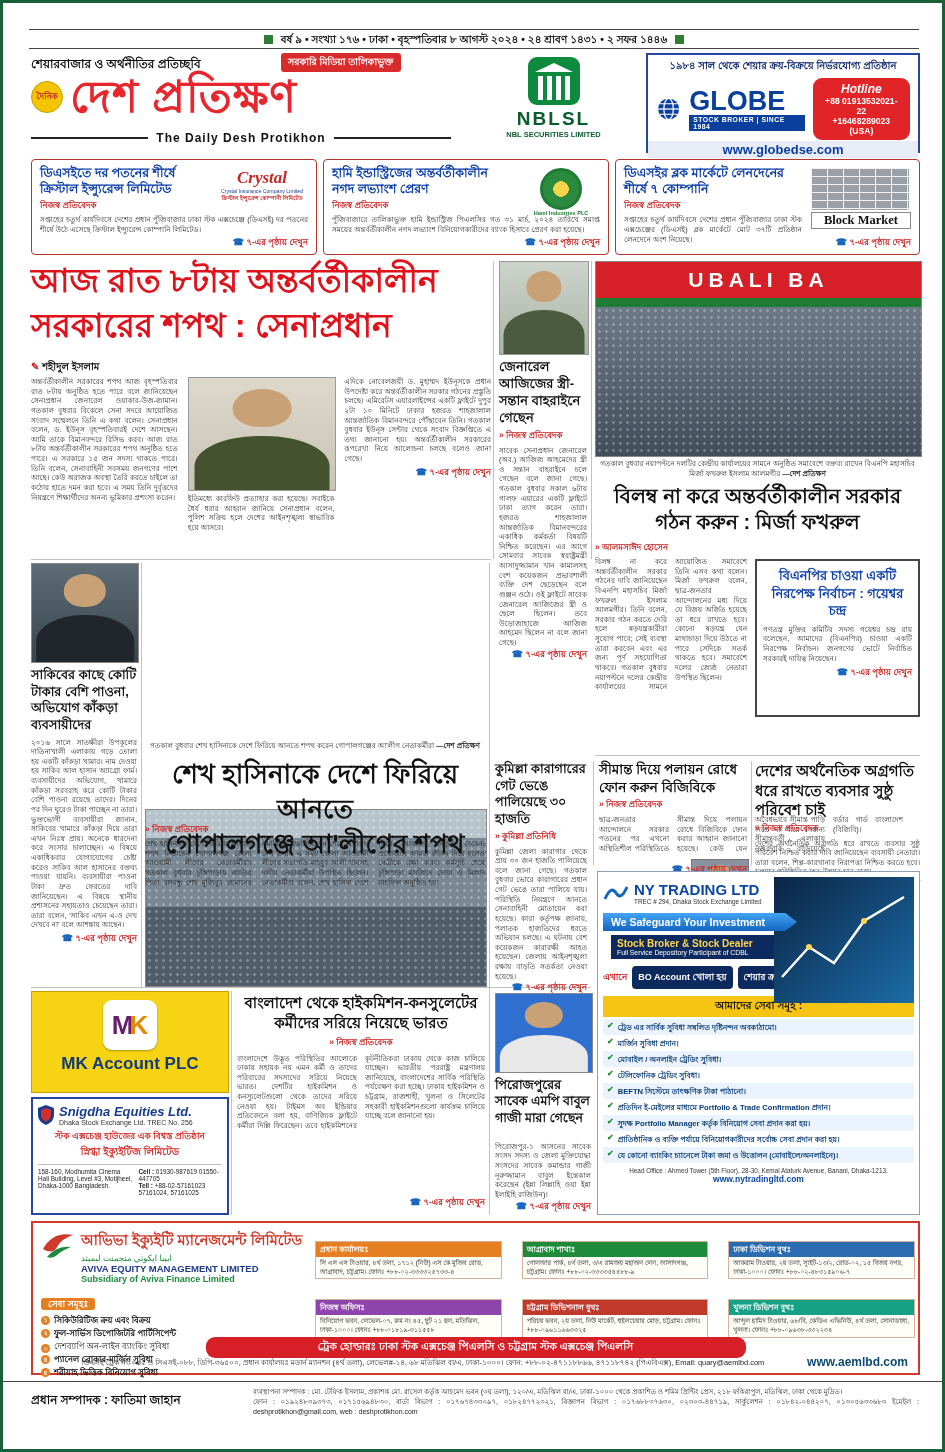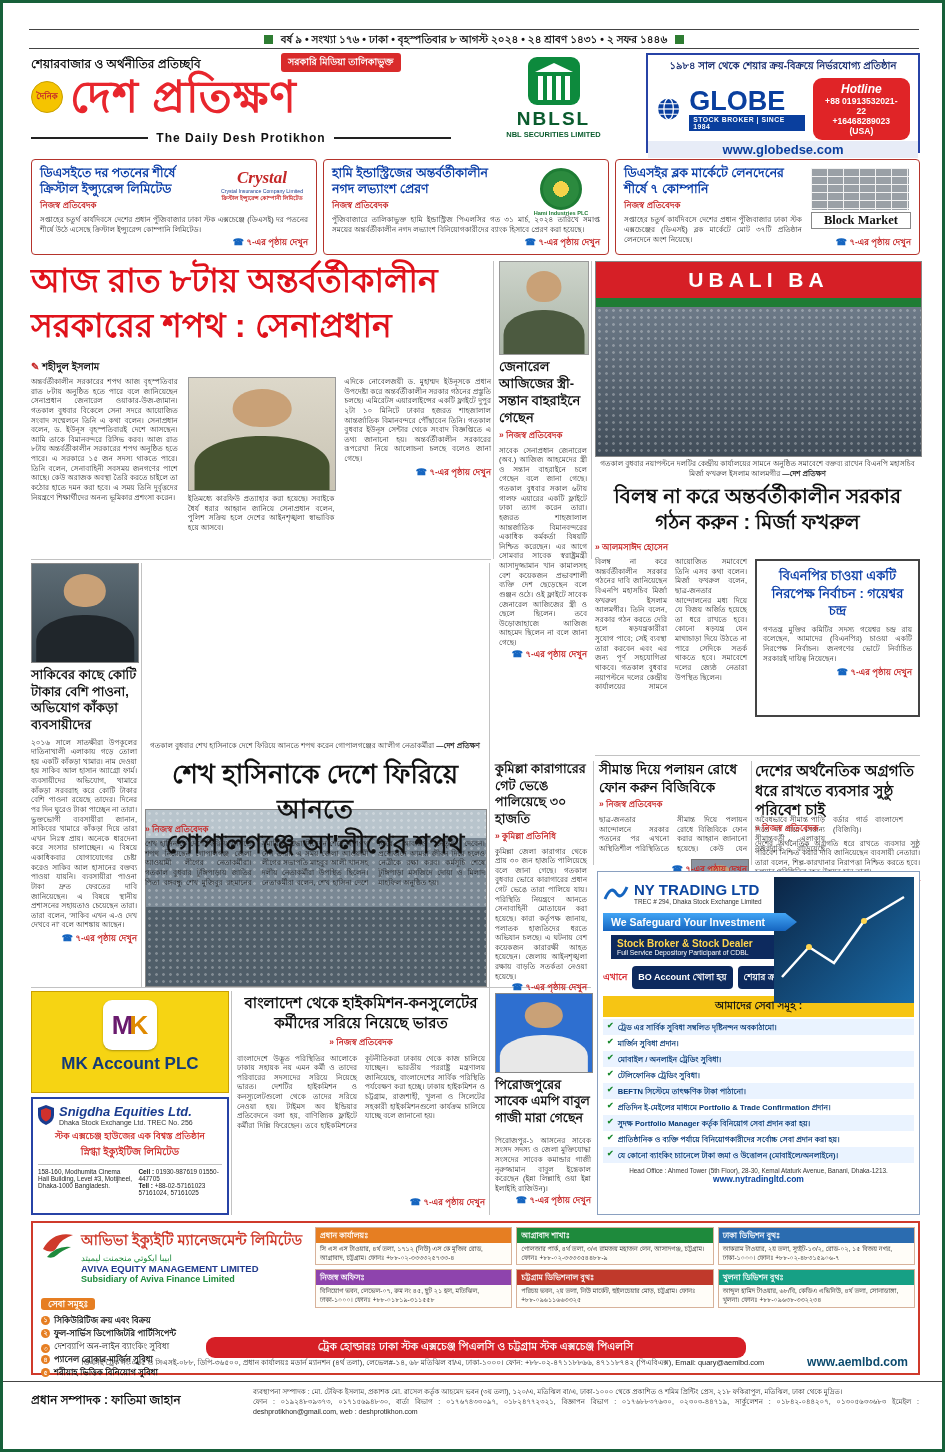--- a/index.html
+++ b/index.html
@@ -358,21 +358,21 @@
       <div>কর্মীদের সরিয়ে নিয়েছে ভারত</div>
     </div>
     <div class="byl" style="text-align:center;margin-top:2px;">» <span>নিজস্ব প্রতিবেদক</span></div>
     <div class="tiny c2" style="margin-top:4px;height:142px;">বাংলাদেশে উদ্ভূত পরিস্থিতির আলোকে ঢাকায় সহায়ক নয় এমন কর্মী ও তাদের পরিবারের সদস্যদের সরিয়ে নিয়েছে ভারত। দেশটির হাইকমিশন ও কনস্যুলেটগুলো থেকে তাদের সরিয়ে নেওয়া হয়। টাইমস অব ইন্ডিয়ার প্রতিবেদনে বলা হয়, বাণিজ্যিক ফ্লাইটে কর্মীরা দিল্লি ফিরেছেন। তবে হাইকমিশনের কূটনীতিকরা ঢাকায় থেকে কাজ চালিয়ে যাচ্ছেন। ভারতীয় পররাষ্ট্র মন্ত্রণালয় জানিয়েছে, বাংলাদেশের সার্বিক পরিস্থিতি পর্যবেক্ষণ করা হচ্ছে। ঢাকায় হাইকমিশন ও চট্টগ্রাম, রাজশাহী, খুলনা ও সিলেটের সহকারী হাইকমিশনগুলো কার্যক্রম চালিয়ে যাচ্ছে বলে জানানো হয়।</div>
     <div class="see"><span class="ph">☎</span> <span>৭-এর পৃষ্ঠায় দেখুন</span></div>
   </div>
 
   <div class="abs" style="left:492px;top:990px;width:96px;">
     <div class="photo portrait" style="width:96px;height:78px;background:#2e6fd0;--suit:#e8e8e8;border:1px solid #888;"></div>
     <div style="font-size:12.5px;font-weight:800;line-height:1.3;margin-top:4px;">পিরোজপুরের সাবেক এমপি বাবুল গাজী মারা গেছেন</div>
-    <div class="tiny" style="margin-top:10px;">পিরোজপুর-১ আসনের সাবেক সংসদ সদস্য ও জেলা মুক্তিযোদ্ধা সংসদের সাবেক কমান্ডার গাজী নূরুজ্জামান বাবুল ইন্তেকাল করেছেন (ইন্না লিল্লাহি ওয়া ইন্না ইলাইহি রাজিউন)।</div>
+    <div class="tiny" style="margin-top:16px;">পিরোজপুর-১ আসনের সাবেক সংসদ সদস্য ও জেলা মুক্তিযোদ্ধা সংসদের সাবেক কমান্ডার গাজী নূরুজ্জামান বাবুল ইন্তেকাল করেছেন (ইন্না লিল্লাহি ওয়া ইন্না ইলাইহি রাজিউন)।</div>
     <div class="see"><span class="ph">☎</span> <span>৭-এর পৃষ্ঠায় দেখুন</span></div>
   </div>
 
   <div class="abs aviva" style="left:28px;top:1218px;width:889px;height:154px;">
     <div class="abs" style="left:8px;top:6px;display:flex;gap:6px;align-items:flex-start;">
       <svg width="34" height="34" viewBox="0 0 34 34">
         <path d="M2 20 Q12 2 32 6 Q20 10 16 18 Q12 26 2 20Z" fill="#cf3a2b"></path>
         <path d="M6 28 Q16 16 30 18 Q20 22 16 26 Q12 30 6 28Z" fill="#1e8a3c"></path>
       </svg>
       <div>
@@ -400,21 +400,21 @@
         <div style="display:flex;align-items:center;font-size:8.4px;font-weight:bold;line-height:1.55;">
             <span class="num-dot">৪</span>
             <span>প্যানেল ব্রোকার-মার্জিন সুবিধা</span>
           </div>
         <div style="display:flex;align-items:center;font-size:8.4px;font-weight:bold;line-height:1.55;">
             <span class="num-dot">৫</span>
             <span>শরীয়াহ ভিত্তিক বিনিয়োগ সুবিধা</span>
           </div>
       </div>
     </div>
-    <div class="abs" style="left:282px;top:4px;width:600px;display:grid;grid-template-columns:1fr 1fr 1fr;gap:4px;">
+    <div class="abs" style="left:282px;top:18px;width:600px;display:grid;grid-template-columns:1fr 1fr 1fr;gap:20px;">
       <div class="av-office">
           <div class="lab" style="background:#e67e22;">প্রধান কার্যালয়ঃ</div>
           <div class="txt">সি এস এস টাওয়ার, ৪র্থ তলা, ১৭১২ (নিউ) এস কে মুজিব রোড, আগ্রাবাদ, চট্টগ্রাম। ফোনঃ +৮৮-০২-৩৩৩৩২৫৭৩৩-৪</div>
         </div>
       <div class="av-office">
           <div class="lab" style="background:#1e8a3c;">আগ্রাবাদ শাখাঃ</div>
           <div class="txt">গোলজার পার্ক, ৪র্থ তলা, ৩/এ রামজয় মহাজন লেন, আসাদগঞ্জ, চট্টগ্রাম। ফোনঃ +৮৮-০২-৩৩৩৩৫৪৪৮৮-৯</div>
         </div>
       <div class="av-office">
           <div class="lab" style="background:#2b6cb0;">ঢাকা ডিভিশন বুথঃ</div>

